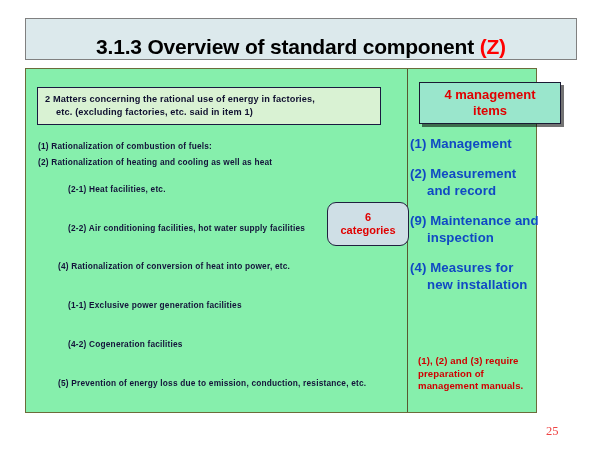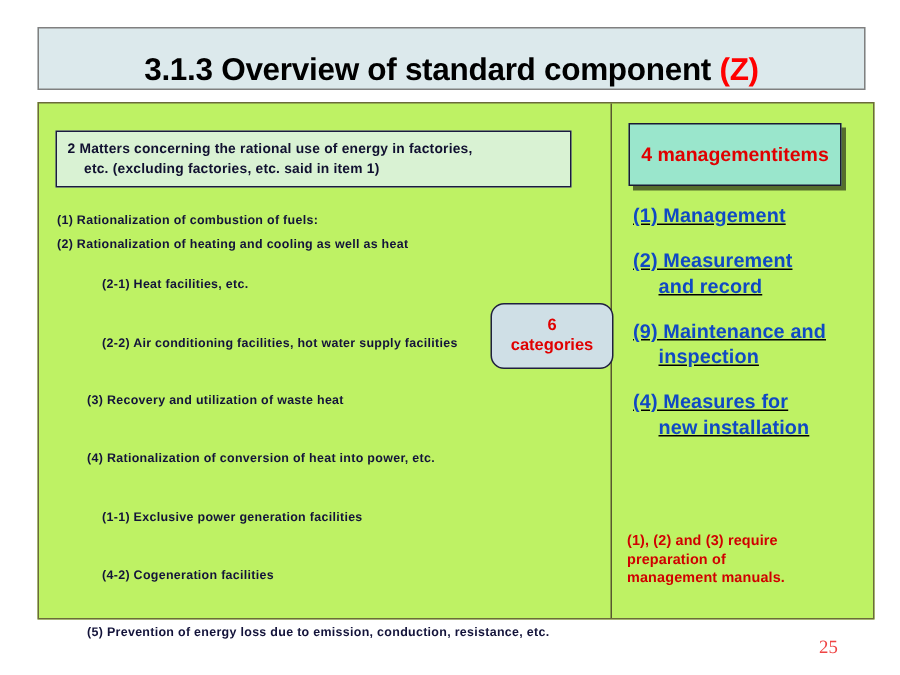--- a/index.html
+++ b/index.html
@@ -38,23 +38,23 @@
   }
   #title-text .z-mark {
     color: #ff0000;
   }
 
   
   #content-panel {
     position: absolute;
     left: 25px;
     top: 68px;
-    width: 558px;
+    width: 512px;
     height: 345px;
-    background: #bef264;
+    background: #86efac;
     border: 1px solid #6b6b3a;
     box-sizing: border-box;
     display: flex;
   }
   #left-panel {
     width: 382px;
     height: 100%;
     position: relative;
     box-sizing: border-box;
     border-right: 1px solid #585830;
@@ -149,39 +149,39 @@
   #mgmt-header-box {
     position: absolute;
     left: 11px;
     top: 13px;
     width: 142px;
     height: 42px;
     background: #9ae6cc;
     border: 1px solid #1a1a33;
     box-sizing: border-box;
     display: flex;
+    flex-direction: column;
     align-items: center;
     justify-content: center;
     box-shadow: 3px 3px 0 rgba(0,0,0,0.55);
     line-height: 16px;
   }
   #mgmt-header-box .mgmt-hdr-line {
     font-size: 13px;
     font-weight: bold;
     color: #e00000;
     white-space: nowrap;
   }
 
   
   #mgmt-items {
     position: absolute;
-    left: 14px;
+    left: 2px;
     top: 66px;
     width: 162px;
-    text-decoration: underline;
   }
   .mgmt-item {
     font-size: 13.2px;
     font-weight: bold;
     color: #1049c4;
     line-height: 17px;
     margin-bottom: 13px;
     letter-spacing: 0.1px;
   }
   .mgmt-item .cont {
@@ -238,23 +238,20 @@
       <div class="cat-item lvl1 wrap2">
         <span>(2) Rationalization of heating and cooling as well as heat</span>
       </div>
       <div class="cat-item lvl2">
         <span>(2-1) Heat facilities, etc.</span>
       </div>
       <div class="cat-item lvl2">
         <span>(2-2) Air conditioning facilities, hot water supply facilities</span>
       </div>
       <div class="cat-item lvl1">
-        <span>(3) Recovery and utilization of waste heat</span>
-      </div>
-      <div class="cat-item lvl1">
         <span>(4) Rationalization of conversion of heat into power, etc.</span>
       </div>
       <div class="cat-item lvl2">
         <span>(1-1) Exclusive power generation facilities</span>
       </div>
       <div class="cat-item lvl2">
         <span>(4-2) Cogeneration facilities</span>
       </div>
       <div class="cat-item lvl1">
         <span>(5) Prevention of energy loss due to emission, conduction, resistance, etc.</span>

